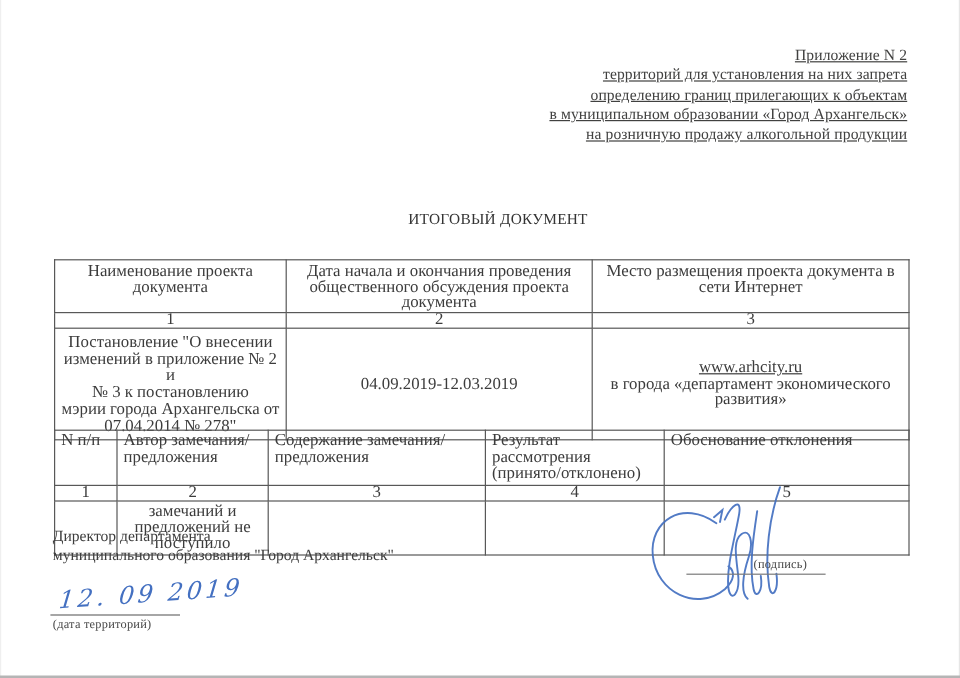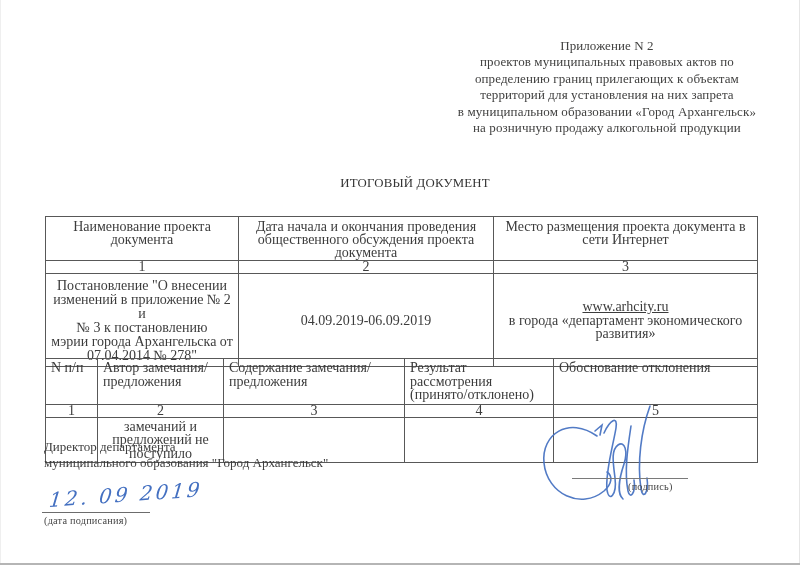--- a/index.html
+++ b/index.html
@@ -2,22 +2,22 @@
 <html><head>
 <meta charset="utf-8">
 <style>
   html,body{margin:0;padding:0;background:#ffffff;}
   .page{
     position:relative;width:800px;height:565px;background:#ffffff;overflow:hidden;
     font-family:"Liberation Serif","DejaVu Serif",serif;color:#3c3c3c;
     box-shadow: inset 0 -2px 0 #b5b5b5, inset -1px 0 0 #e6e6e6, inset 1px 0 0 #efefef;
   }
   .header-block{
-    position:absolute;top:38px;right:44px;text-align:center;
-    font-size:13px;line-height:16.4px;color:#414140;letter-spacing:.1px;white-space:nowrap;
+    position:absolute;top:38px;right:44px;text-align:right;
+    font-size:13px;line-height:16.4px;color:#414140;letter-spacing:.1px;white-space:nowrap;text-decoration:underline;
   }
   .doc-title{
     position:absolute;top:176px;left:0;width:100%;text-align:center;
     font-weight:normal;font-size:12.8px;line-height:15.5px;color:#343434;letter-spacing:.2px;padding-left:15px;
   }
   table.doc-table{
     position:absolute;left:45px;width:712px;border-collapse:collapse;table-layout:fixed;
     font-size:14px;line-height:13px;color:#3c3c3c;
   }
   .doc-table td{border:1px solid #585858;padding:1px 4px;overflow:hidden;}
@@ -35,34 +35,33 @@
     position:absolute;left:44px;top:439px;font-size:13px;line-height:15.6px;color:#3d3d3d;
   }
   .date-hand{
     position:absolute;left:48px;top:488px;font-size:20px;font-style:italic;
     color:#4470c1;letter-spacing:3px;transform:rotate(-4deg) skewX(-10deg);
     transform-origin:left bottom;font-family:"DejaVu Serif",serif;white-space:nowrap;
   }
   .date-line{position:absolute;left:42px;top:512px;width:108px;border-top:1px solid #6c6c6c;}
   .caption{position:absolute;font-size:10.3px;color:#474747;letter-spacing:.2px;}
   .date-caption{left:44px;top:515px;}
-  .sig-caption{left:628px;top:481px;}
+  .sig-caption{left:628px;top:465px;}
   .sig-line{position:absolute;left:572px;top:478px;width:116px;border-top:1px solid #7a7a7a;}
   .sig-svg{position:absolute;left:535px;top:400px;pointer-events:none;}
 </style>
 </head>
 <body>
 
 <div class="page">
 
   <div class="header-block">
     <div>Приложение N 2</div>
-    <div>проектов муниципальных правовых актов по</div>
+    <div>территорий для установления на них запрета</div>
     <div>определению границ прилегающих к объектам</div>
-    <div>территорий для установления на них запрета</div>
     <div>в муниципальном образовании «Город Архангельск»</div>
     <div>на розничную продажу алкогольной продукции</div>
   </div>
 
   <div class="doc-title">
     <div>ИТОГОВЫЙ ДОКУМЕНТ</div>
   </div>
 
   <table class="doc-table t1">
     <colgroup>
@@ -82,21 +81,21 @@
       <td>3</td>
     </tr>
     <tr class="dat">
       <td class="name-cell">
         <div>Постановление "О внесении</div>
         <div>изменений  в приложение № 2 и</div>
         <div>№ 3 к постановлению</div>
         <div>мэрии города Архангельска от</div>
         <div>07.04.2014 № 278"</div>
       </td>
-      <td>04.09.2019-06.09.2019</td>
+      <td>04.09.2019-12.03.2019</td>
       <td>
         <div class="url-line">www.arhcity.ru</div>
         <div>в города «департамент экономического развития»</div>
       </td>
     </tr>
   </tbody>
     </table>
 
   <table class="doc-table t2">
     <colgroup>
@@ -143,15 +142,15 @@
       <path d="M 69 33 C 75 20 83 15 81 28 C 78 46 70 73 72 90 C 74 103 82 95 80 78 C 78 62 76 50 83 45 C 90 40 93 52 89 64 C 84 79 82 94 88 99"></path>
       <path d="M 96 26 C 93 46 89 71 93 91 C 95 100 101 93 99 80"></path>
       <path d="M 115 6 C 106 31 102 63 106 89 C 108 100 114 93 112 78"></path>
     </g>
   </svg>
   <div class="sig-line"></div>
   <div class="caption sig-caption">(подпись)</div>
 
   <div class="date-hand">12. 09 2019</div>
   <div class="date-line"></div>
-  <div class="caption date-caption">(дата подписания)</div>
+  <div class="caption date-caption">(дата территорий)</div>
 
 </div>
 
 </body></html>

